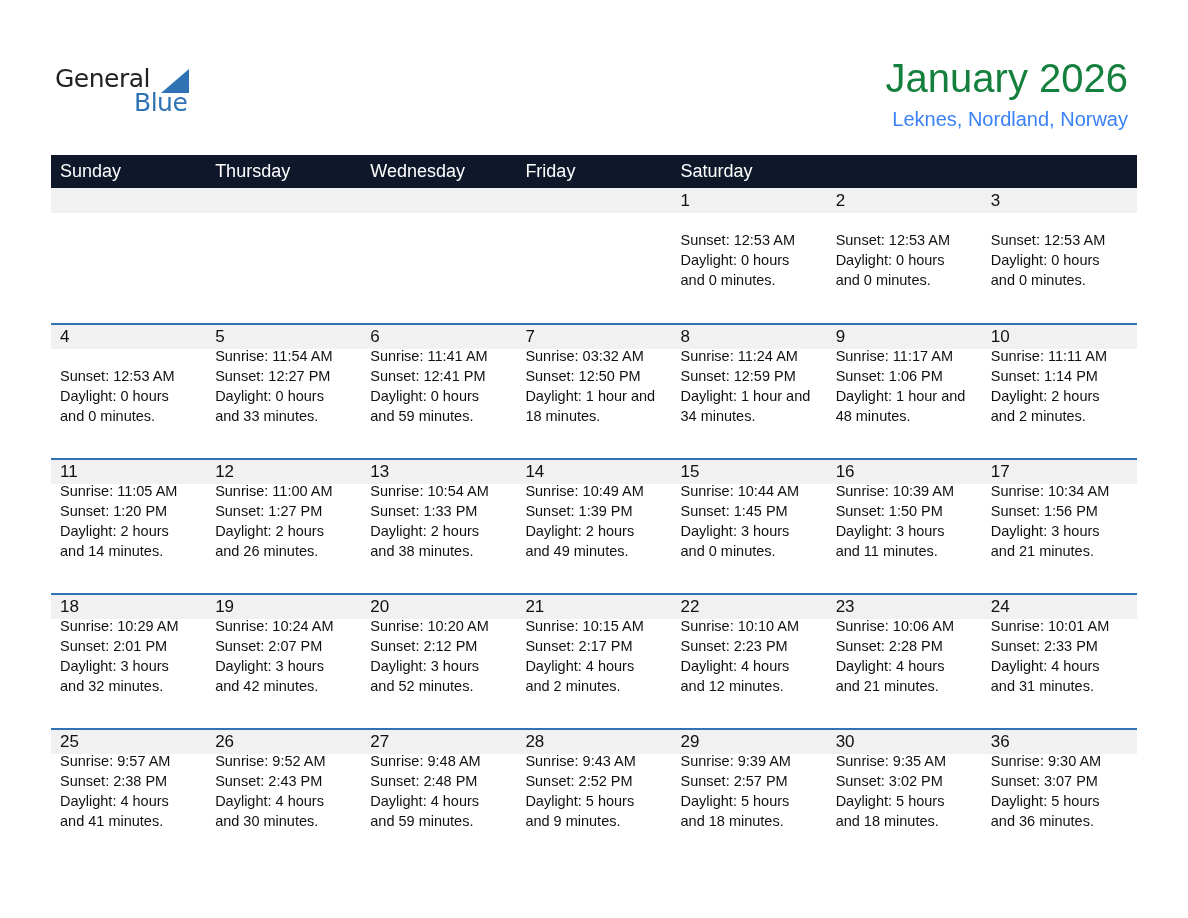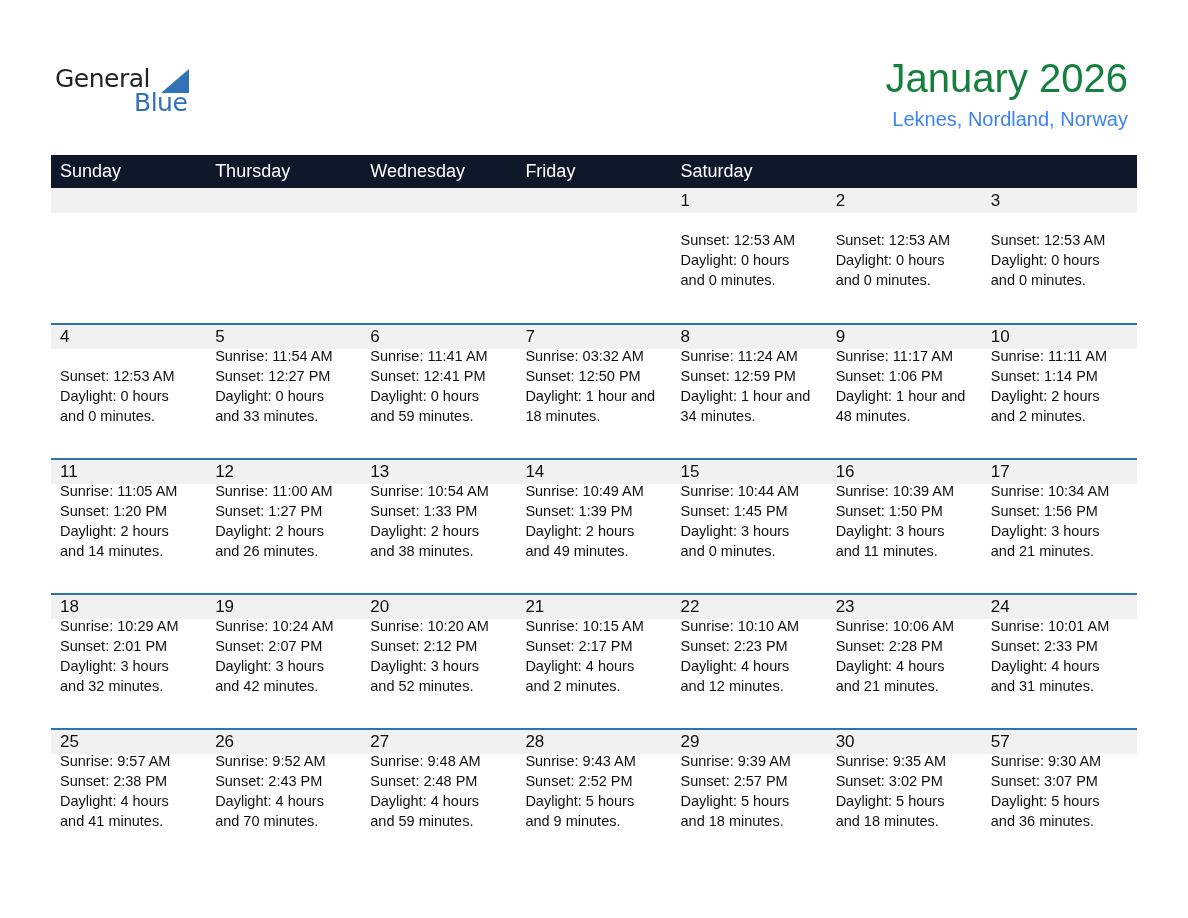--- a/index.html
+++ b/index.html
@@ -329,21 +329,21 @@
               <div>Daylight: 4 hours</div>
               <div>and 41 minutes.</div>
             </div>
           </div>
           <div class="cell">
             <div class="num">26</div>
             <div class="info">
               <div>Sunrise: 9:52 AM</div>
               <div>Sunset: 2:43 PM</div>
               <div>Daylight: 4 hours</div>
-              <div>and 70 minutes.</div>
+              <div>and 30 minutes.</div>
             </div>
           </div>
           <div class="cell">
             <div class="num">27</div>
             <div class="info">
               <div>Sunrise: 9:48 AM</div>
               <div>Sunset: 2:48 PM</div>
               <div>Daylight: 4 hours</div>
               <div>and 59 minutes.</div>
             </div>
@@ -369,21 +369,21 @@
           <div class="cell">
             <div class="num">30</div>
             <div class="info">
               <div>Sunrise: 9:35 AM</div>
               <div>Sunset: 3:02 PM</div>
               <div>Daylight: 5 hours</div>
               <div>and 18 minutes.</div>
             </div>
           </div>
           <div class="cell">
-            <div class="num">57</div>
+            <div class="num">36</div>
             <div class="info">
               <div>Sunrise: 9:30 AM</div>
               <div>Sunset: 3:07 PM</div>
               <div>Daylight: 5 hours</div>
               <div>and 36 minutes.</div>
             </div>
           </div>
         </div>
       </div>
     </div>

